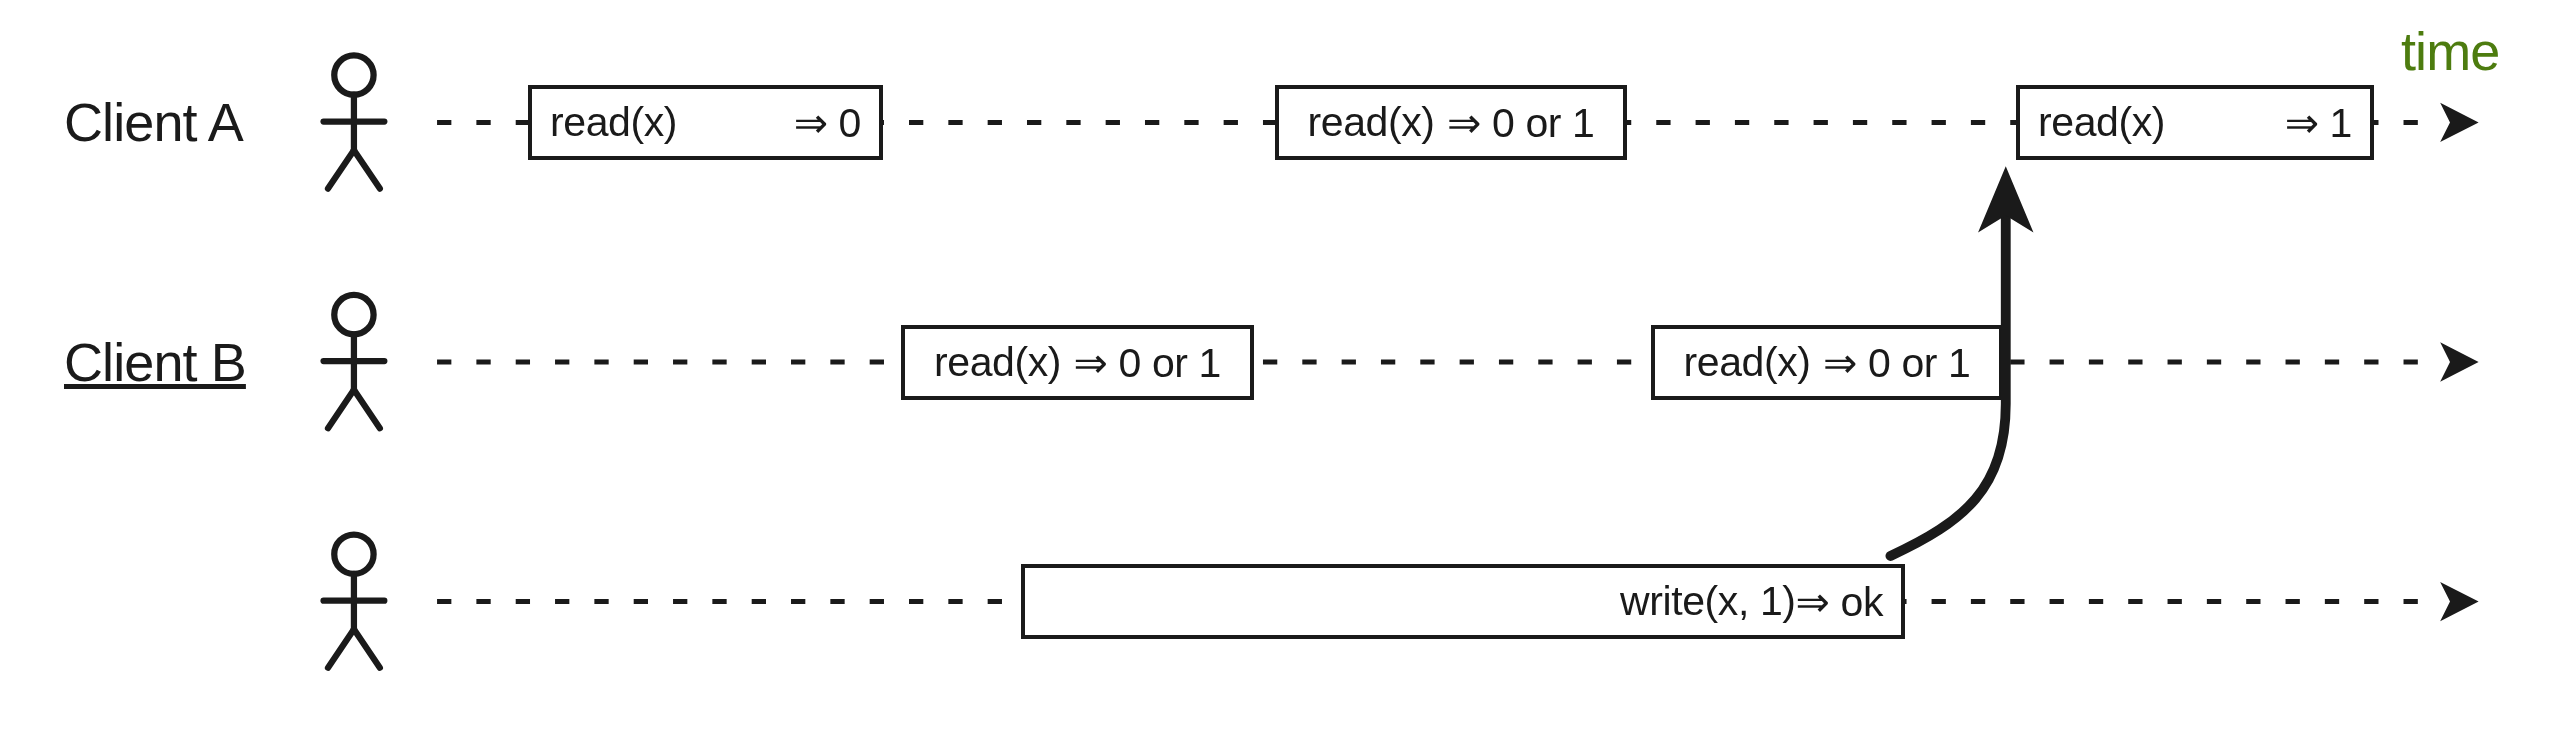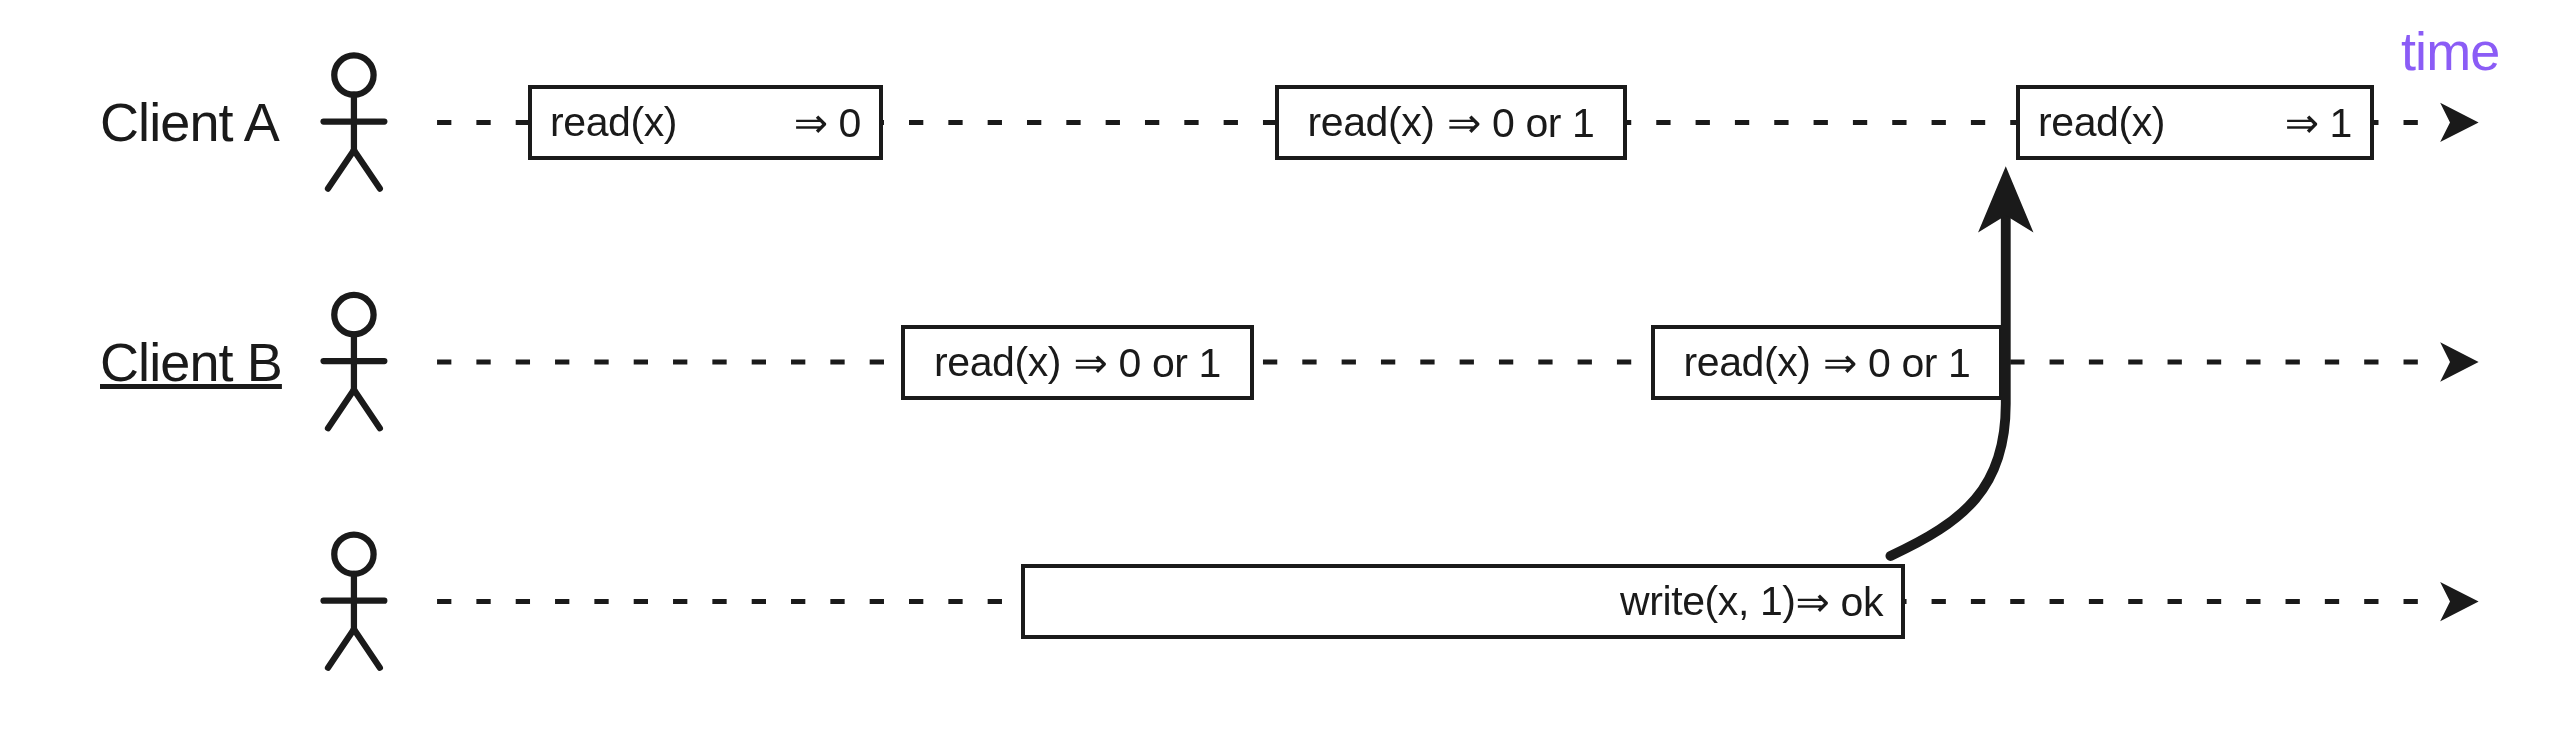--- a/index.html
+++ b/index.html
@@ -24,30 +24,29 @@
   }
   .client-label {
     position: absolute;
     left: 64px;
     width: 233px;
     font-size: 54px;
     line-height: 64px;
     letter-spacing: -0.9px;
     color: #1a1a1a;
     white-space: nowrap;
-    margin-left: 36px;
   }
   .time-label {
     position: absolute;
     left: 2401px;
     top: 21.5px;
     font-size: 54px;
     line-height: 59px;
     letter-spacing: -0.9px;
-    color: #8b5cf6;
+    color: #4d7c0f;
     white-space: nowrap;
   }
   .op-box {
     position: absolute;
     box-sizing: border-box;
     height: 75px;
     border: 4.5px solid #1a1a1a;
     background: #ffffff;
     display: flex;
     align-items: center;

